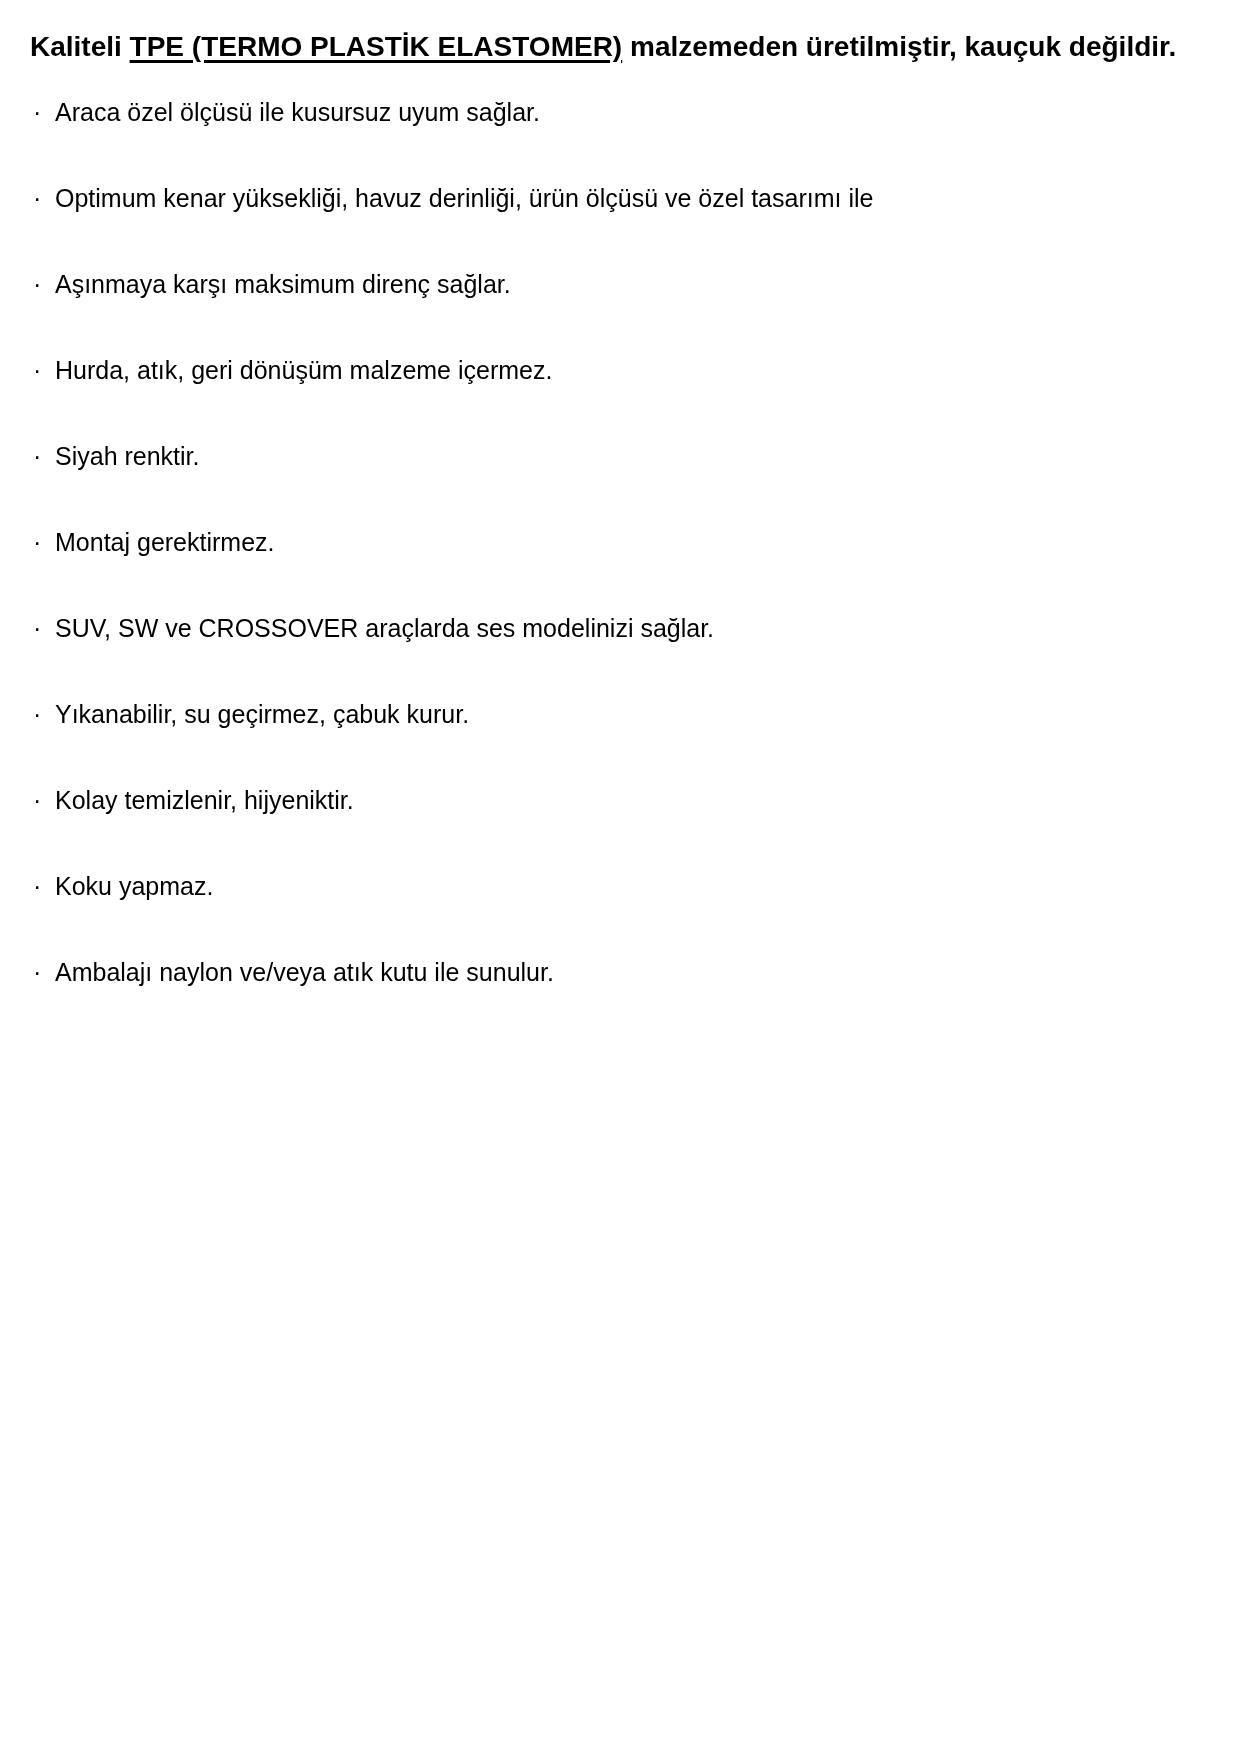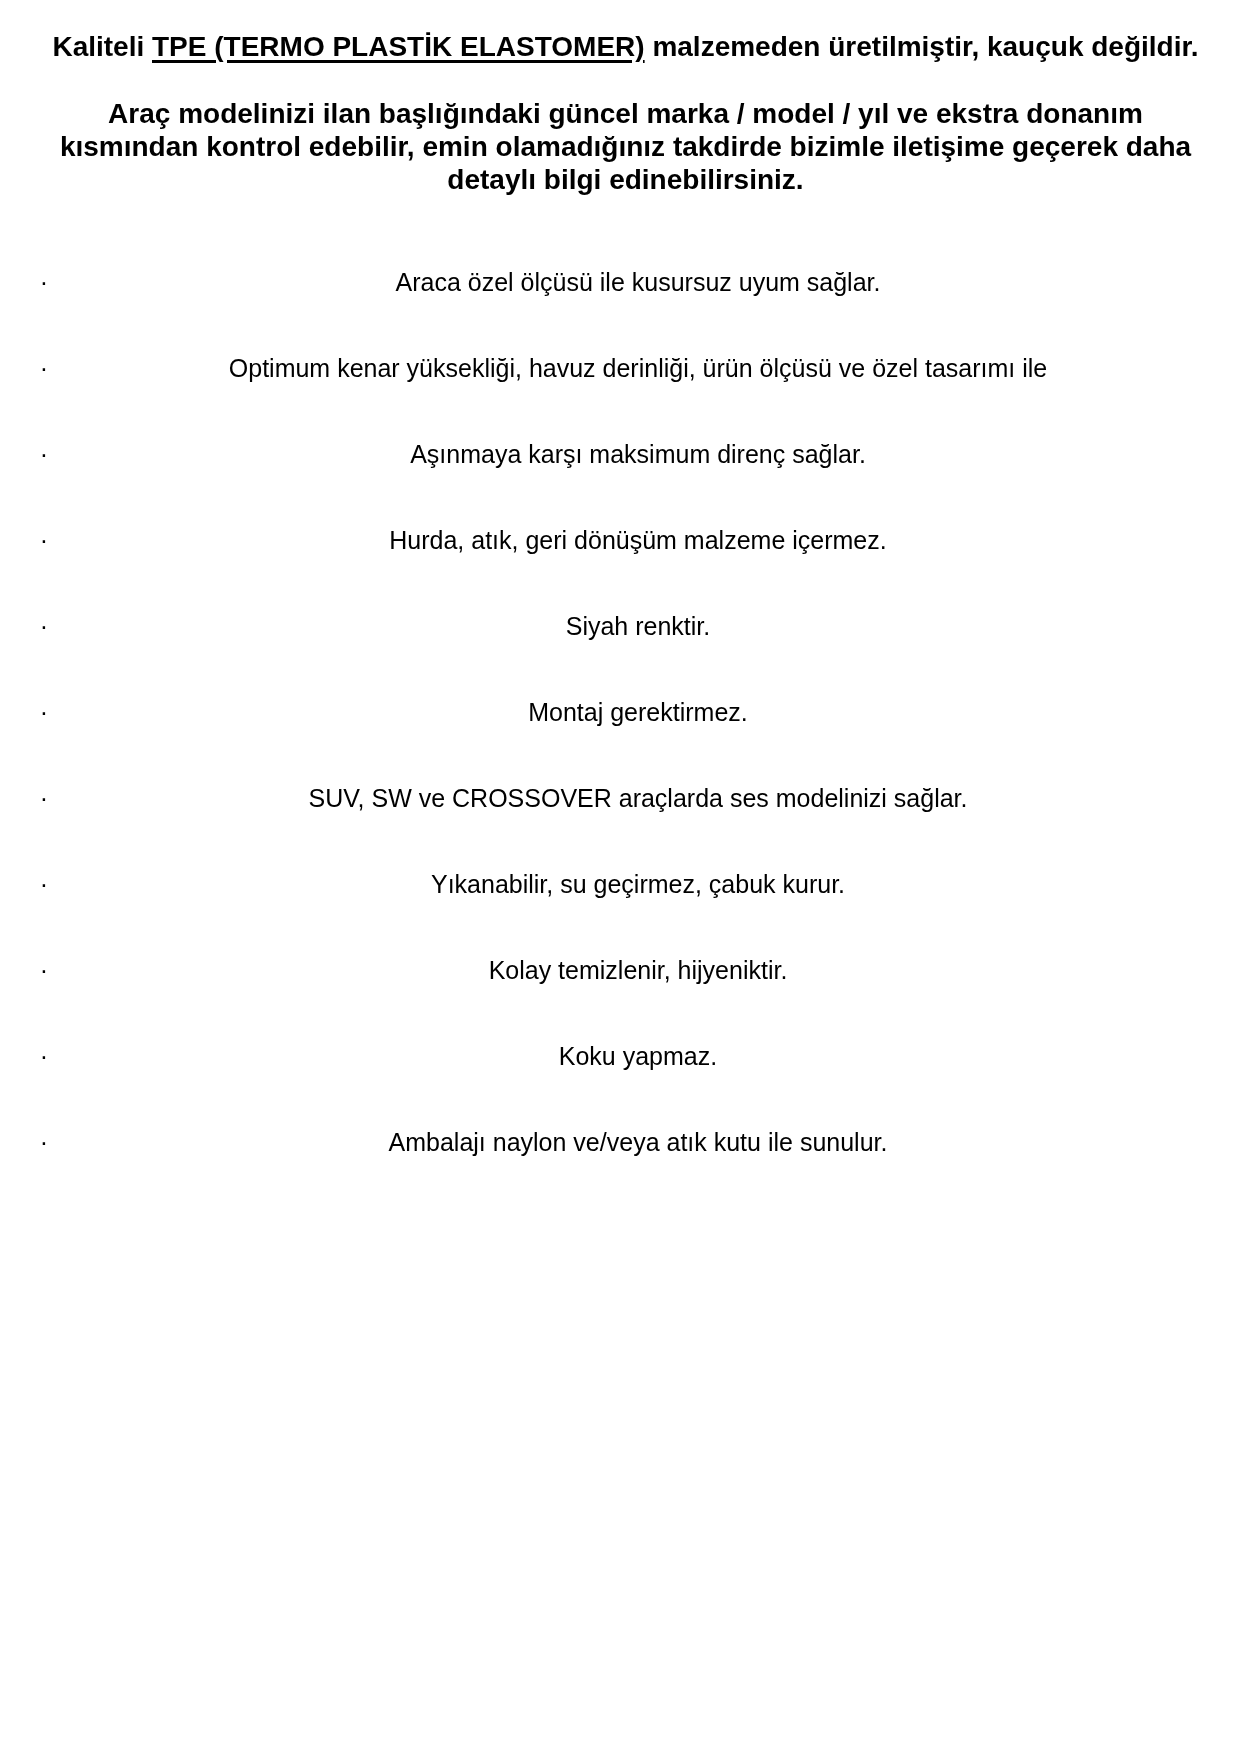--- a/index.html
+++ b/index.html
@@ -12,21 +12,20 @@
     background: #ffffff;
     color: #000000;
     font-family: "Liberation Sans", "DejaVu Sans", sans-serif;
     overflow: hidden;
   }
   .page {
     box-sizing: border-box;
     width: 1241px;
     height: 1245px;
     padding: 30px 20px 0 30px;
-    text-align: center;
   }
   .heading {
     font-weight: bold;
     font-size: 28px;
     line-height: 33px;
     margin: 0 0 34px 0;
     white-space: nowrap;
   }
   .heading.multiline {
     margin-bottom: 71px;
@@ -62,25 +61,20 @@
   }
 </style>
 </head>
 <body>
 
 <div class="page">
 
   <p class="heading"><span>Kaliteli </span><span class="underlined">TPE (TERMO PLASTİK ELASTOMER)</span><span> malzemeden üretilmiştir, kauçuk değildir.</span></p>
 
 
-  <div class="heading multiline">
-    <div class="line">Araç modelinizi ilan başlığındaki güncel marka / model / yıl ve ekstra donanım</div>
-    <div class="line">kısmından kontrol edebilir, emin olamadığınız takdirde bizimle iletişime geçerek daha</div>
-    <div class="line">detaylı bilgi edinebilirsiniz.</div>
-  </div>
 
   <div class="feature-list">
 
     <div class="feature">
       <span class="marker">·</span>
       <div class="text">
         <div class="line">Araca özel ölçüsü ile kusursuz uyum sağlar.</div>
       </div>
     </div>
 

